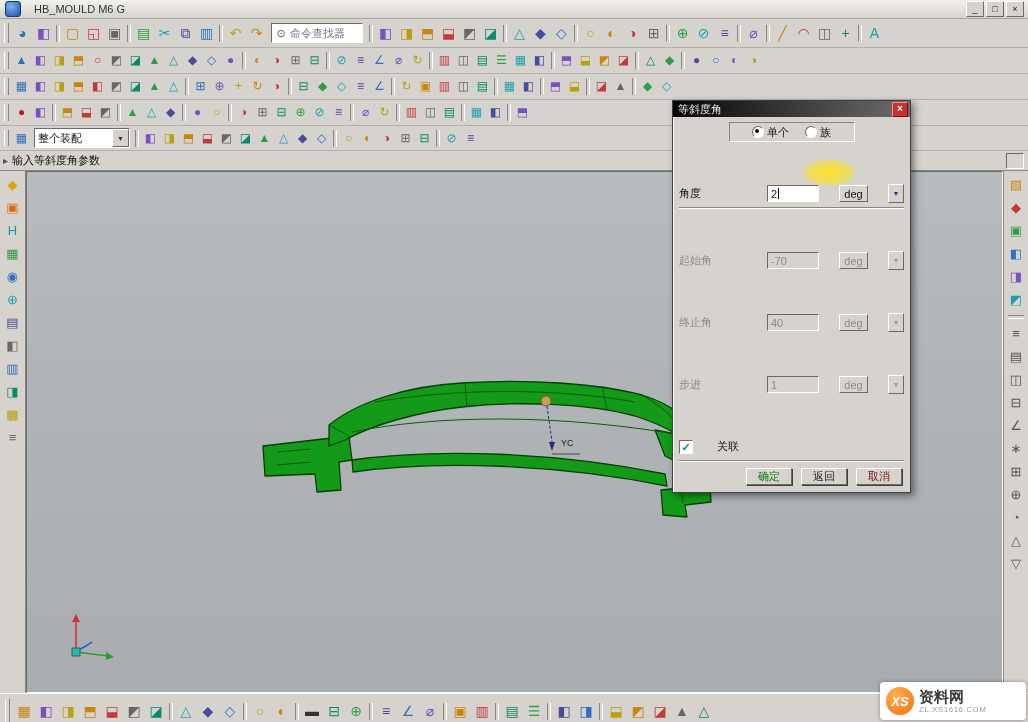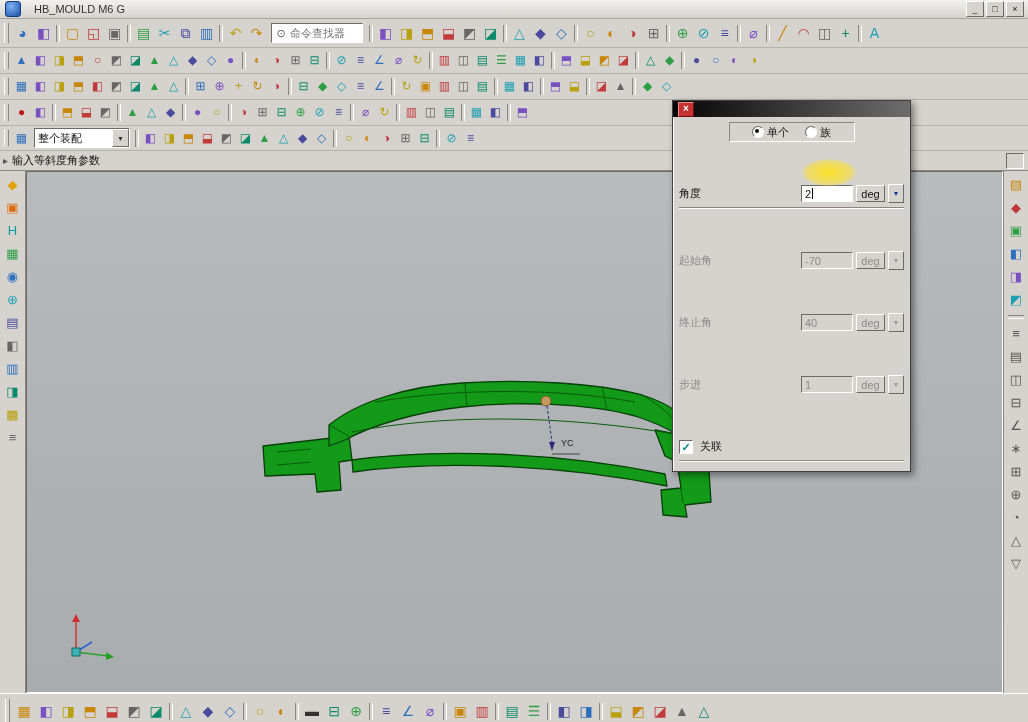--- a/index.html
+++ b/index.html
@@ -54,21 +54,21 @@
   
   .dialog{position:absolute;left:672px;top:100px;width:237px;background:#d6d3ce;border:1px solid #404040;box-shadow:inset 1px 1px 0 #fff,3px 3px 7px rgba(0,0,0,.45);z-index:50;}
   .dlg-title{height:16px;background:linear-gradient(90deg,#050505,#6d6d6d);display:flex;align-items:center;padding:0 2px 0 5px;}
   .dlg-title-text{color:#e8e8e8;flex:1;}
   .dlg-close{width:14px;height:13px;background:#c53030;border:1px solid;border-color:#e89090 #701010 #701010 #e89090;color:#fff;font-size:10px;line-height:11px;text-align:center;font-weight:bold;}
   .dlg-body{padding:5px 6px 6px;position:relative;}
   .radio-panel{display:flex;justify-content:center;gap:16px;align-items:center;height:18px;width:124px;margin:0 auto 5px;border:1px solid;border-color:#8a8782 #fff #fff #8a8782;background:#d6d3ce;}
   .radio-opt{display:flex;align-items:center;gap:3px;}
   .radio{width:10px;height:10px;border-radius:50%;background:#fff;border:1px solid;border-color:#6d6a65 #fff #fff #6d6a65;position:relative;flex:none;}
   .radio.on::after{content:"";position:absolute;left:2px;top:2px;width:4px;height:4px;border-radius:50%;background:#101010;}
-  .dlg-row{display:flex;align-items:center;height:21px;gap:3px;margin-top:41px;}
+  .dlg-row{display:flex;align-items:center;height:21px;gap:20px;margin-top:41px;}
   .dlg-label{flex:1;white-space:nowrap;}
   .field{background:#fff;border:1px solid;border-color:#6d6a65 #fff #fff #6d6a65;height:15px;display:flex;align-items:center;padding:0 3px;}
   .field.num{width:44px;}
   .field.wide{width:138px;justify-content:flex-end;}
   .caret{width:1px;height:11px;background:#000;margin-left:1px;}
   .unit{width:27px;height:15px;background:#d6d3ce;border:1px solid;border-color:#fff #6d6a65 #6d6a65 #fff;display:flex;align-items:center;justify-content:center;flex:none;}
   .spin{width:14px;height:17px;background:#d6d3ce;border:1px solid;border-color:#fff #6d6a65 #6d6a65 #fff;font-size:7px;display:flex;align-items:center;justify-content:center;color:#16418c;flex:none;}
   .dlg-row.disabled .dlg-label{color:#8b8b8b;}
   .dlg-row.disabled .field{background:#d6d3ce;color:#8b8b8b;}
   .dlg-row.disabled .unit{color:#8b8b8b;}
@@ -439,23 +439,33 @@
         <span class="ticon" style="color: rgb(46, 111, 190);">◨</span>
         <span class="tsep"></span>
         <span class="ticon" style="color: rgb(184, 160, 14);">⬓</span>
         <span class="ticon" style="color: rgb(200, 134, 10);">◩</span>
         <span class="ticon" style="color: rgb(194, 59, 59);">◪</span>
         <span class="ticon" style="color: rgb(102, 102, 102);">▲</span>
         <span class="ticon" style="color: rgb(10, 138, 106);">△</span>
       </div>
   </div>
 
+  <div class="watermark">
+    <span class="wm-logo">
+        <span>XS</span>
+      </span>
+    <span class="wm-text">
+      <div class="wm-name">资料网</div>
+      <div class="wm-url">ZL.XS1616.COM</div>
+    </span>
+  </div>
 
   <div class="dialog">
     <div class="dlg-title">
+      <span class="dlg-title-text">等斜度角</span>
       <span class="dlg-close">×</span>
     </div>
     <div class="dlg-body">
 
       <div class="radio-panel">
         <span class="radio-opt">
           <span class="radio on"></span>
           <span>单个</span>
         </span>
         <span class="radio-opt">
@@ -514,18 +524,23 @@
 
       <div class="dlg-row">
         <span class="checkbox">
             <span class="check">✓</span>
           </span>
         <span>关联</span>
       </div>
 
       <div class="groove"></div>
 
+      <div class="dlg-buttons">
+        <button class="btn ok">确定</button>
+        <button class="btn back">返回</button>
+        <button class="btn cancel">取消</button>
+      </div>
 
       <div class="highlight"></div>
     </div>
   </div>
 
 </div>
 
 </body></html>

